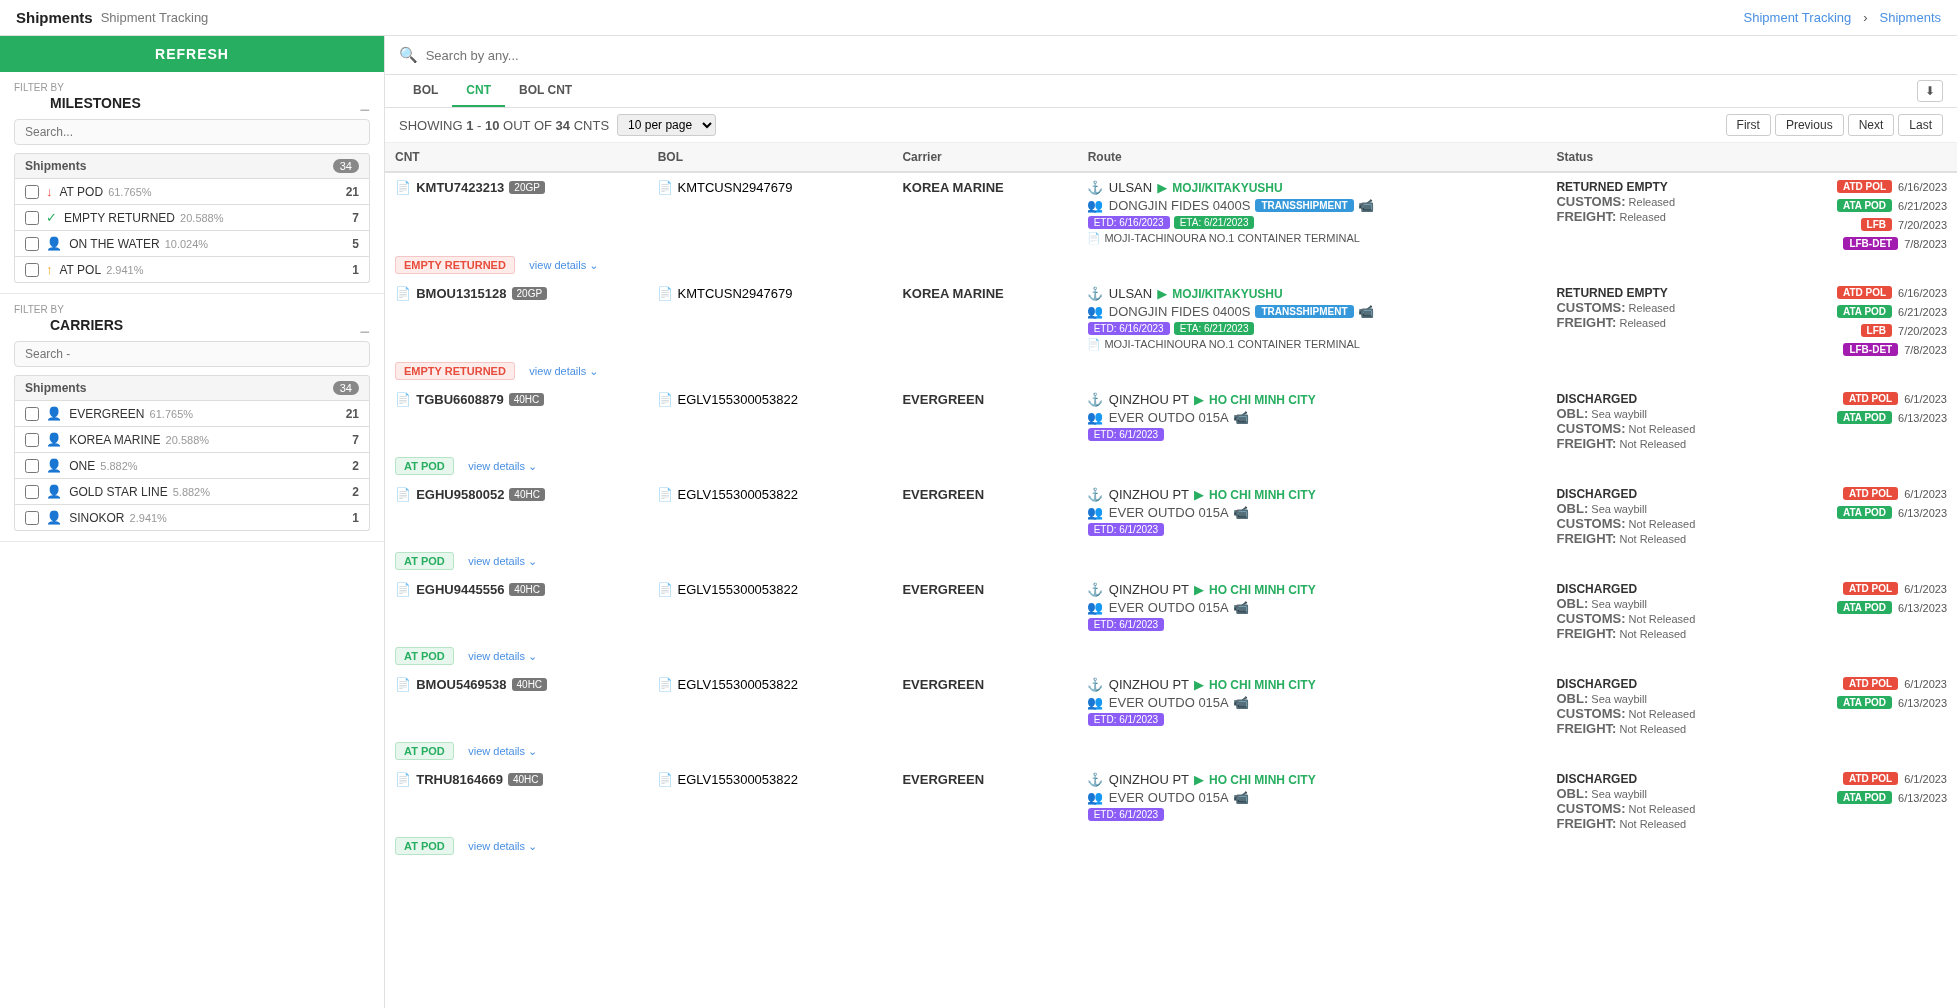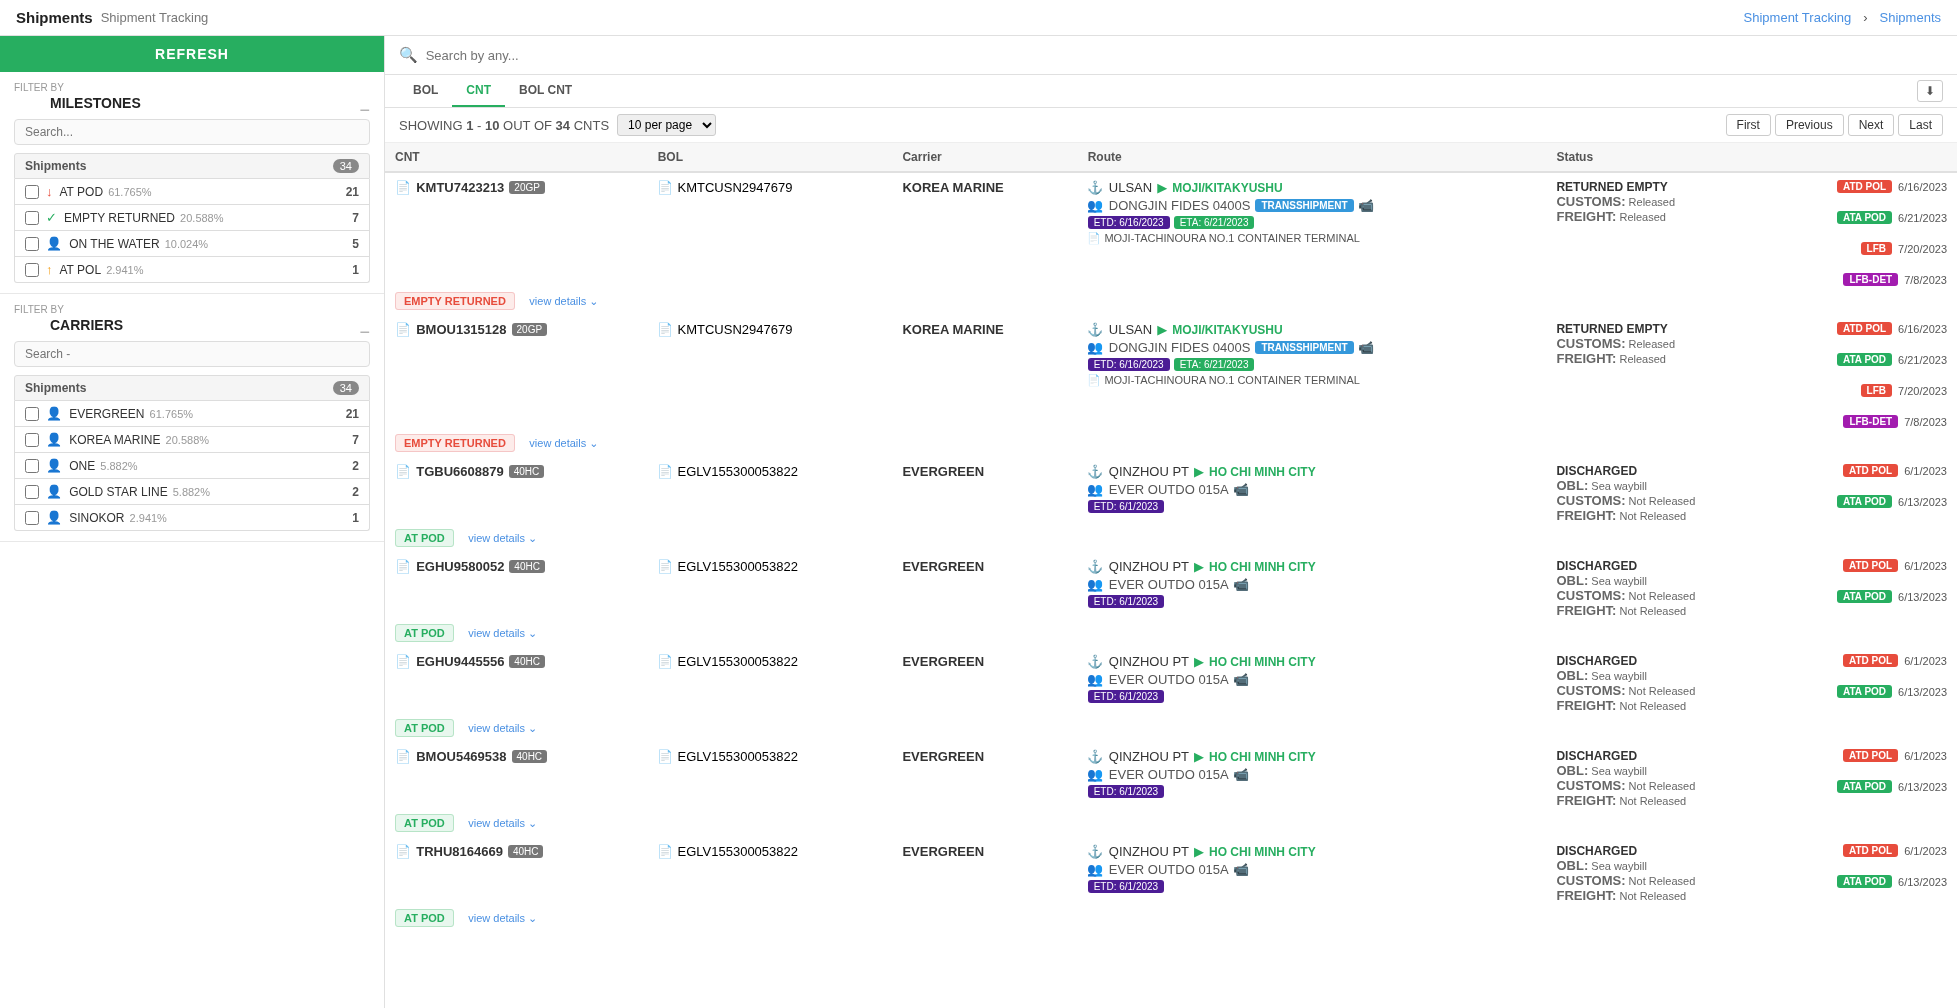--- a/index.html
+++ b/index.html
@@ -47,26 +47,26 @@
     .cnt-cell { display: flex; align-items: center; gap: 5px; }
     .cnt-number { font-weight: 700; color: #333; font-size: 13px; }
     .cnt-badge { background: #777; color: #fff; border-radius: 3px; padding: 1px 5px; font-size: 10px; }
     .carrier-name { color: #333; font-weight: 600; }
     .route-cell { display: flex; flex-direction: column; gap: 3px; }
     .route-origin { display: flex; align-items: center; gap: 5px; color: #333; }
     .route-dest { color: #27ae60; font-weight: 700; font-size: 12px; }
     .transship-badge { background: #3498db; color: #fff; border-radius: 3px; padding: 1px 6px; font-size: 10px; font-weight: 600; }
     .vessel-row { display: flex; align-items: center; gap: 5px; color: #555; font-size: 11px; }
     .eta-etd { display: flex; gap: 4px; }
-    .eta-badge { background: #4c1d95; color: #fff; border-radius: 3px; padding: 1px 6px; font-size: 10px; }
+    .eta-badge { background: #8b5cf6; color: #fff; border-radius: 3px; padding: 1px 6px; font-size: 10px; }
     .etd-badge { background: #27ae60; color: #fff; border-radius: 3px; padding: 1px 6px; font-size: 10px; }
     .terminal { font-size: 11px; color: #555; }
     .status-main { font-size: 12px; font-weight: 700; color: #333; }
     .status-detail { font-size: 11px; color: #666; }
-    .status-badges { display: flex; flex-direction: column; gap: 18px; align-items: flex-end; }
+    .status-badges { display: flex; flex-direction: column; gap: 6px; align-items: flex-end; }
     .badge-atd-pol { background: #e74c3c; color: #fff; border-radius: 3px; padding: 1px 6px; font-size: 10px; font-weight: 700; }
     .badge-ata-pod { background: #27ae60; color: #fff; border-radius: 3px; padding: 1px 6px; font-size: 10px; font-weight: 700; }
     .badge-lfb { background: #e74c3c; color: #fff; border-radius: 3px; padding: 1px 6px; font-size: 10px; font-weight: 700; }
     .badge-lfb-det { background: #a21caf; color: #fff; border-radius: 3px; padding: 1px 6px; font-size: 10px; font-weight: 700; }
     .badge-date { font-size: 11px; color: #555; }
     .milestone-label { font-size: 11px; font-weight: 700; padding: 2px 8px; border-radius: 3px; cursor: pointer; }
     .milestone-empty-returned { color: #e74c3c; background: #fdecea; border: 1px solid #f5c6c6; }
     .milestone-at-pod { color: #27ae60; background: #e8f7ee; border: 1px solid #b7e4c7; }
     .view-details { color: #4a90e2; font-size: 11px; cursor: pointer; text-align: right; }
     .status-row { display: flex; justify-content: space-between; align-items: flex-start; }

